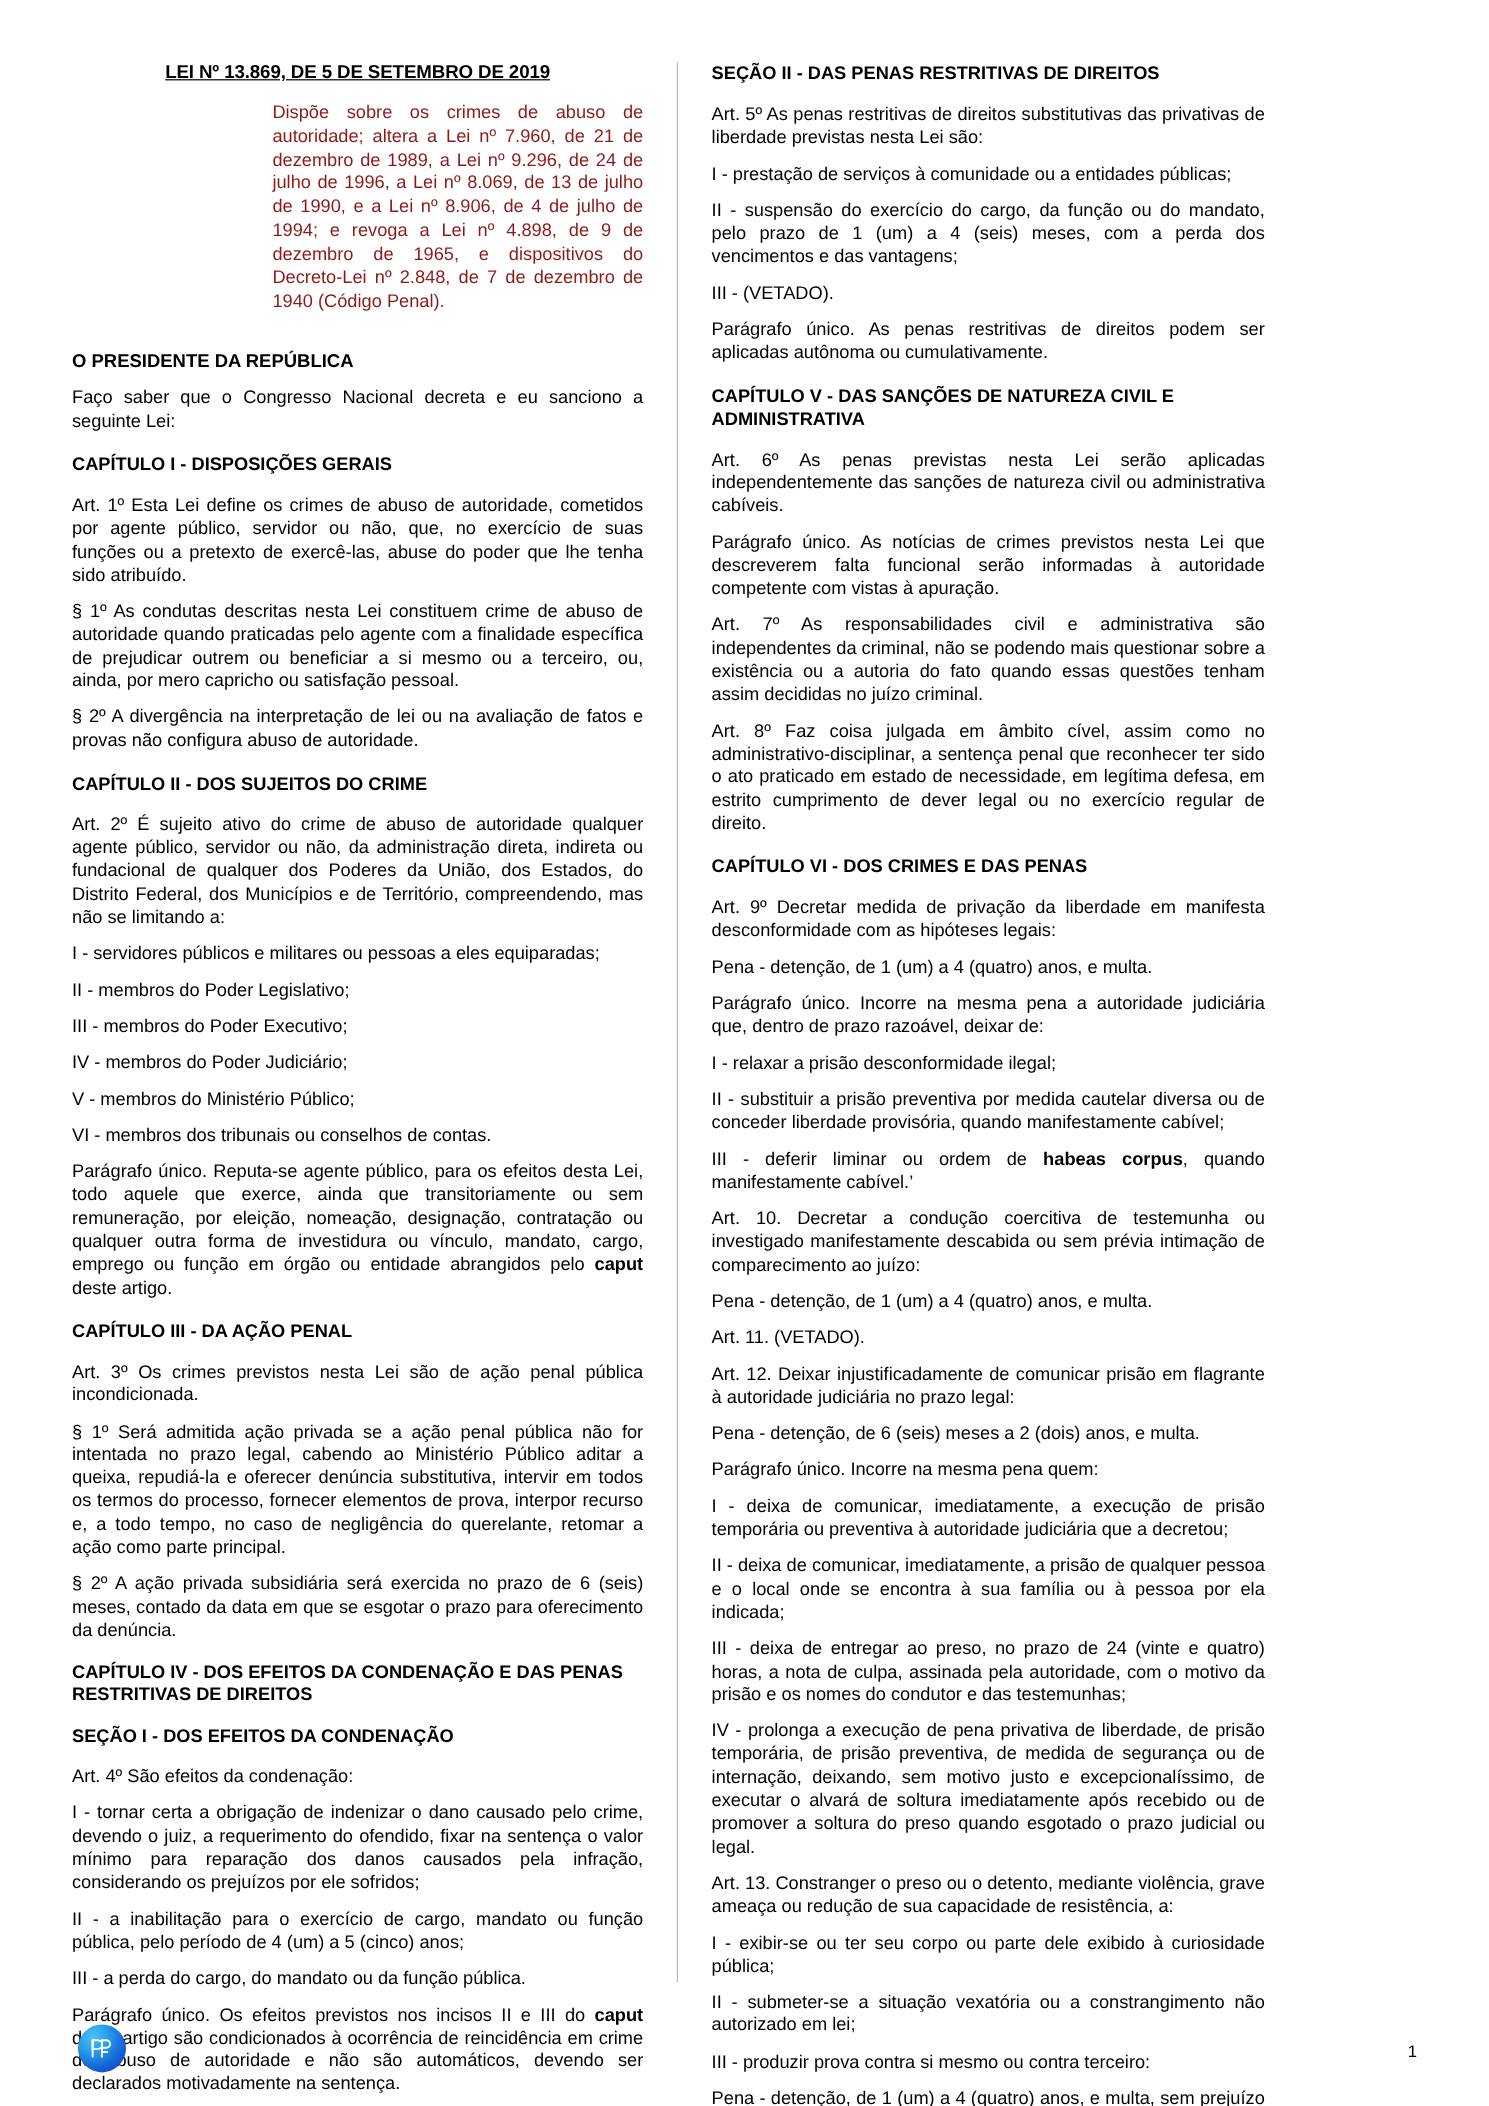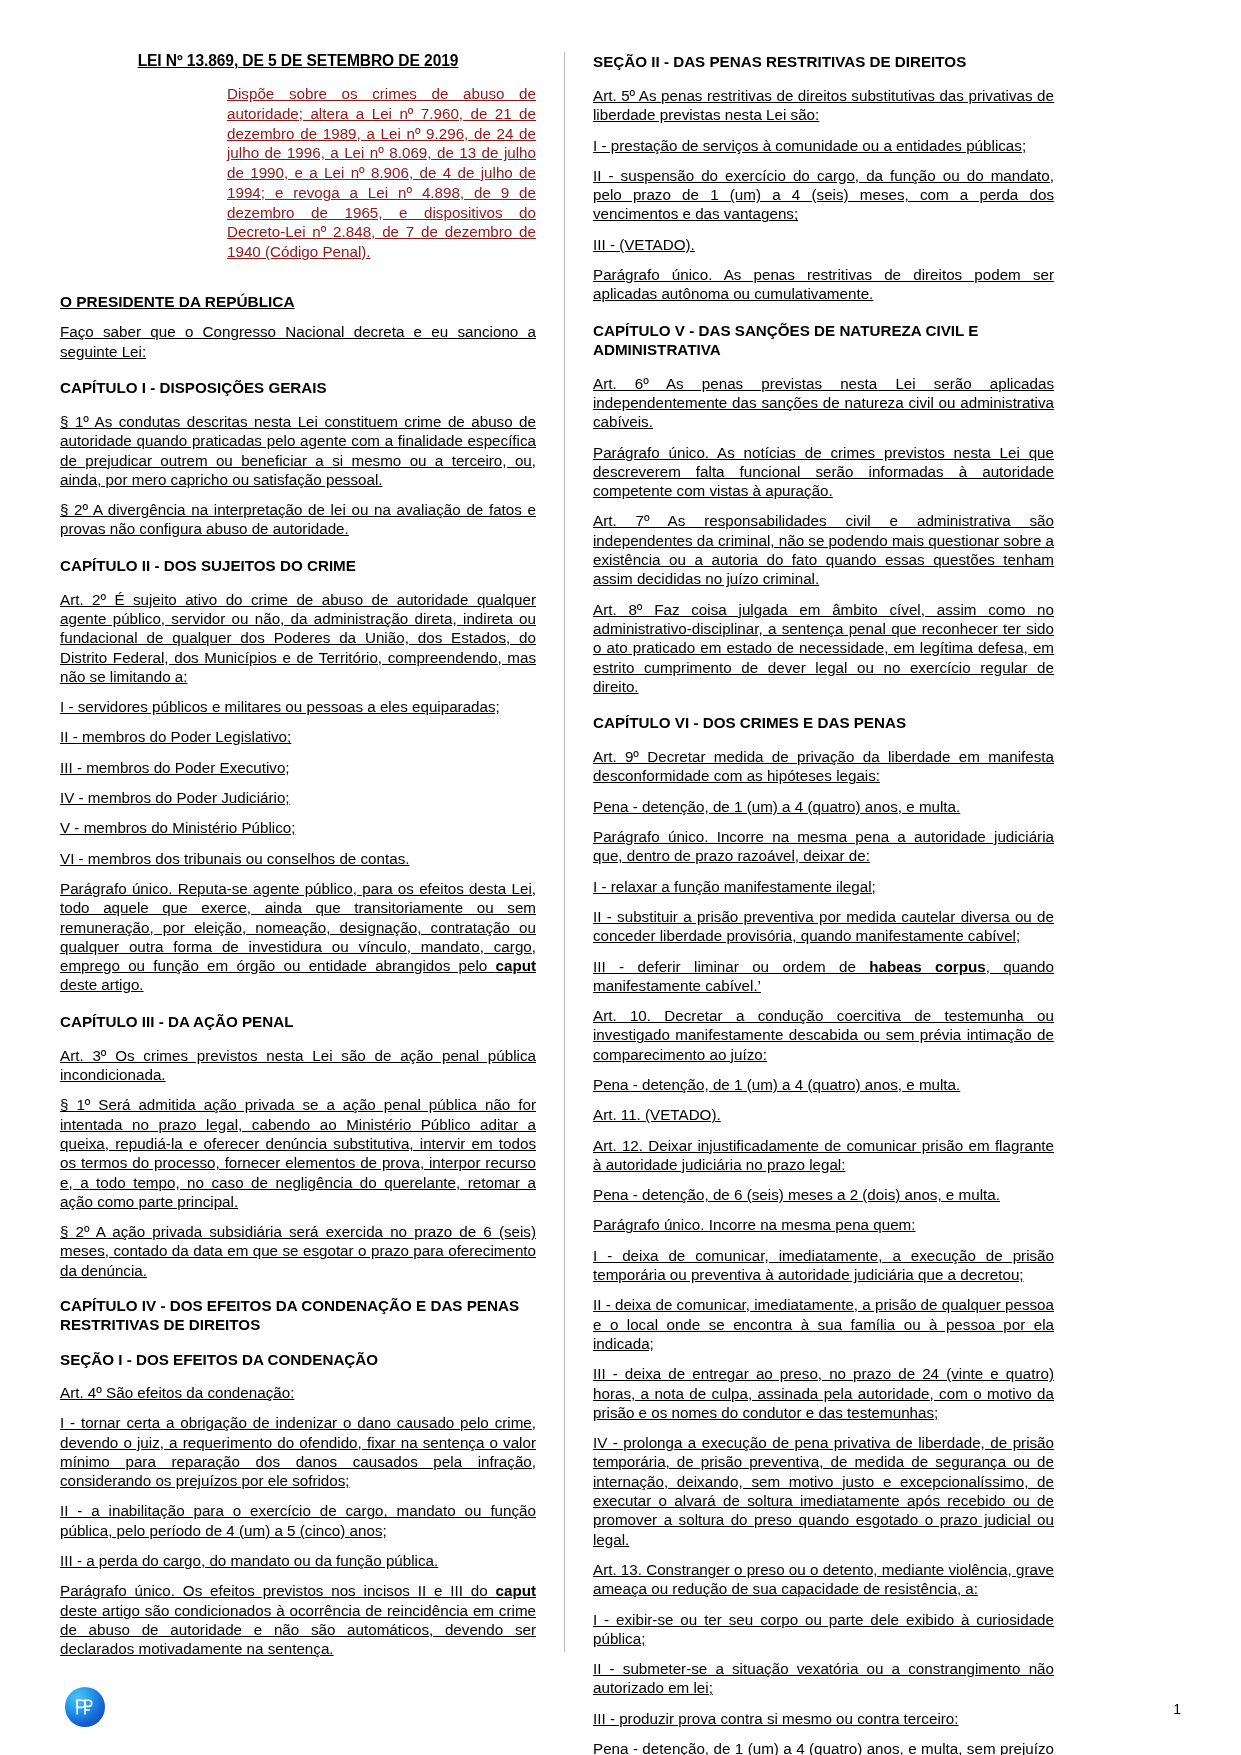--- a/index.html
+++ b/index.html
@@ -40,21 +40,20 @@
     align-self: stretch;
   }
   
   p {
     margin: 0 0 11px 0;
     font-size: 15.2px;
     line-height: 1.27;
     text-align: justify;
     -webkit-hyphens: none;
     hyphens: none;
-    text-decoration: underline;
   }
   .doc-title {
     font-size: 15.6px;
     font-weight: bold;
     text-align: center;
     text-decoration: underline;
     margin: 0 0 14px 0;
     letter-spacing: -0.1px;
   }
   .ementa {
@@ -139,20 +138,21 @@
       </div>
 
       <div class="spacer-lg"></div>
 
       <p class="president">O  PRESIDENTE DA REPÚBLICA</p>
 
       <p>Faço saber que o Congresso Nacional decreta e eu sanciono a seguinte Lei:</p>
 
       <div class="heading">CAPÍTULO I - DISPOSIÇÕES GERAIS</div>
 
+      <p>Art. 1º  Esta Lei define os crimes de abuso de autoridade, cometidos por agente público, servidor ou não, que, no exercício de suas funções ou a pretexto de exercê-las, abuse do poder que lhe tenha sido atribuído.</p>
       <p>§ 1º  As condutas descritas nesta Lei constituem crime de abuso de autoridade quando praticadas pelo agente com a finalidade específica de prejudicar outrem ou beneficiar a si mesmo ou a terceiro, ou, ainda, por mero capricho ou satisfação pessoal.</p>
       <p>§ 2º  A divergência na interpretação de lei ou na avaliação de fatos e provas não configura abuso de autoridade.</p>
 
       <div class="heading">CAPÍTULO II - DOS SUJEITOS DO CRIME</div>
 
       <p>Art. 2º  É sujeito ativo do crime de abuso de autoridade qualquer agente público, servidor ou não, da administração direta, indireta ou fundacional de qualquer dos Poderes da União, dos Estados, do Distrito Federal, dos Municípios e de Território, compreendendo, mas não se limitando a:</p>
       <p>I - servidores públicos e militares ou pessoas a eles equiparadas;</p>
       <p>II - membros do Poder Legislativo;</p>
       <p>III - membros do Poder Executivo;</p>
       <p>IV - membros do Poder Judiciário;</p>
@@ -195,21 +195,21 @@
       <p>Art. 6º  As penas previstas nesta Lei serão aplicadas independentemente das sanções de natureza civil ou administrativa cabíveis.</p>
       <p>Parágrafo único. As notícias de crimes previstos nesta Lei que descreverem falta funcional serão informadas à autoridade competente com vistas à apuração.</p>
       <p>Art. 7º  As responsabilidades civil e administrativa são independentes da criminal, não se podendo mais questionar sobre a existência ou a autoria do fato quando essas questões tenham assim decididas no juízo criminal.</p>
       <p>Art. 8º  Faz coisa julgada em âmbito cível, assim como no administrativo-disciplinar, a sentença penal que reconhecer ter sido o ato praticado em estado de necessidade, em legítima defesa, em estrito cumprimento de dever legal ou no exercício regular de direito.</p>
 
       <div class="heading">CAPÍTULO VI - DOS CRIMES E DAS PENAS</div>
 
       <p>Art. 9º  Decretar medida de privação da liberdade em manifesta desconformidade com as hipóteses legais:</p>
       <p>Pena - detenção, de 1 (um) a 4 (quatro) anos, e multa.</p>
       <p>Parágrafo único.  Incorre na mesma pena a autoridade judiciária que, dentro de prazo razoável, deixar de:</p>
-      <p>I - relaxar a função manifestamente ilegal;</p>
+      <p>I - relaxar a prisão desconformidade ilegal;</p>
       <p>II - substituir a prisão preventiva por medida cautelar diversa ou de conceder liberdade provisória, quando manifestamente cabível;</p>
       <p><span>III - deferir liminar ou ordem de </span><b>habeas corpus</b><span>, quando manifestamente cabível.’</span></p>
 
       <p>Art. 10.  Decretar a condução coercitiva de testemunha ou investigado manifestamente descabida ou sem prévia intimação de comparecimento ao juízo:</p>
       <p>Pena - detenção, de 1 (um) a 4 (quatro) anos, e multa.</p>
       <p>Art. 11.  (VETADO).</p>
       <p>Art. 12.  Deixar injustificadamente de comunicar prisão em flagrante à autoridade judiciária no prazo legal:</p>
       <p>Pena - detenção, de 6 (seis) meses a 2 (dois) anos, e multa.</p>
       <p>Parágrafo único.  Incorre na mesma pena quem:</p>
       <p>I - deixa de comunicar, imediatamente, a execução de prisão temporária ou preventiva à autoridade judiciária que a decretou;</p>

